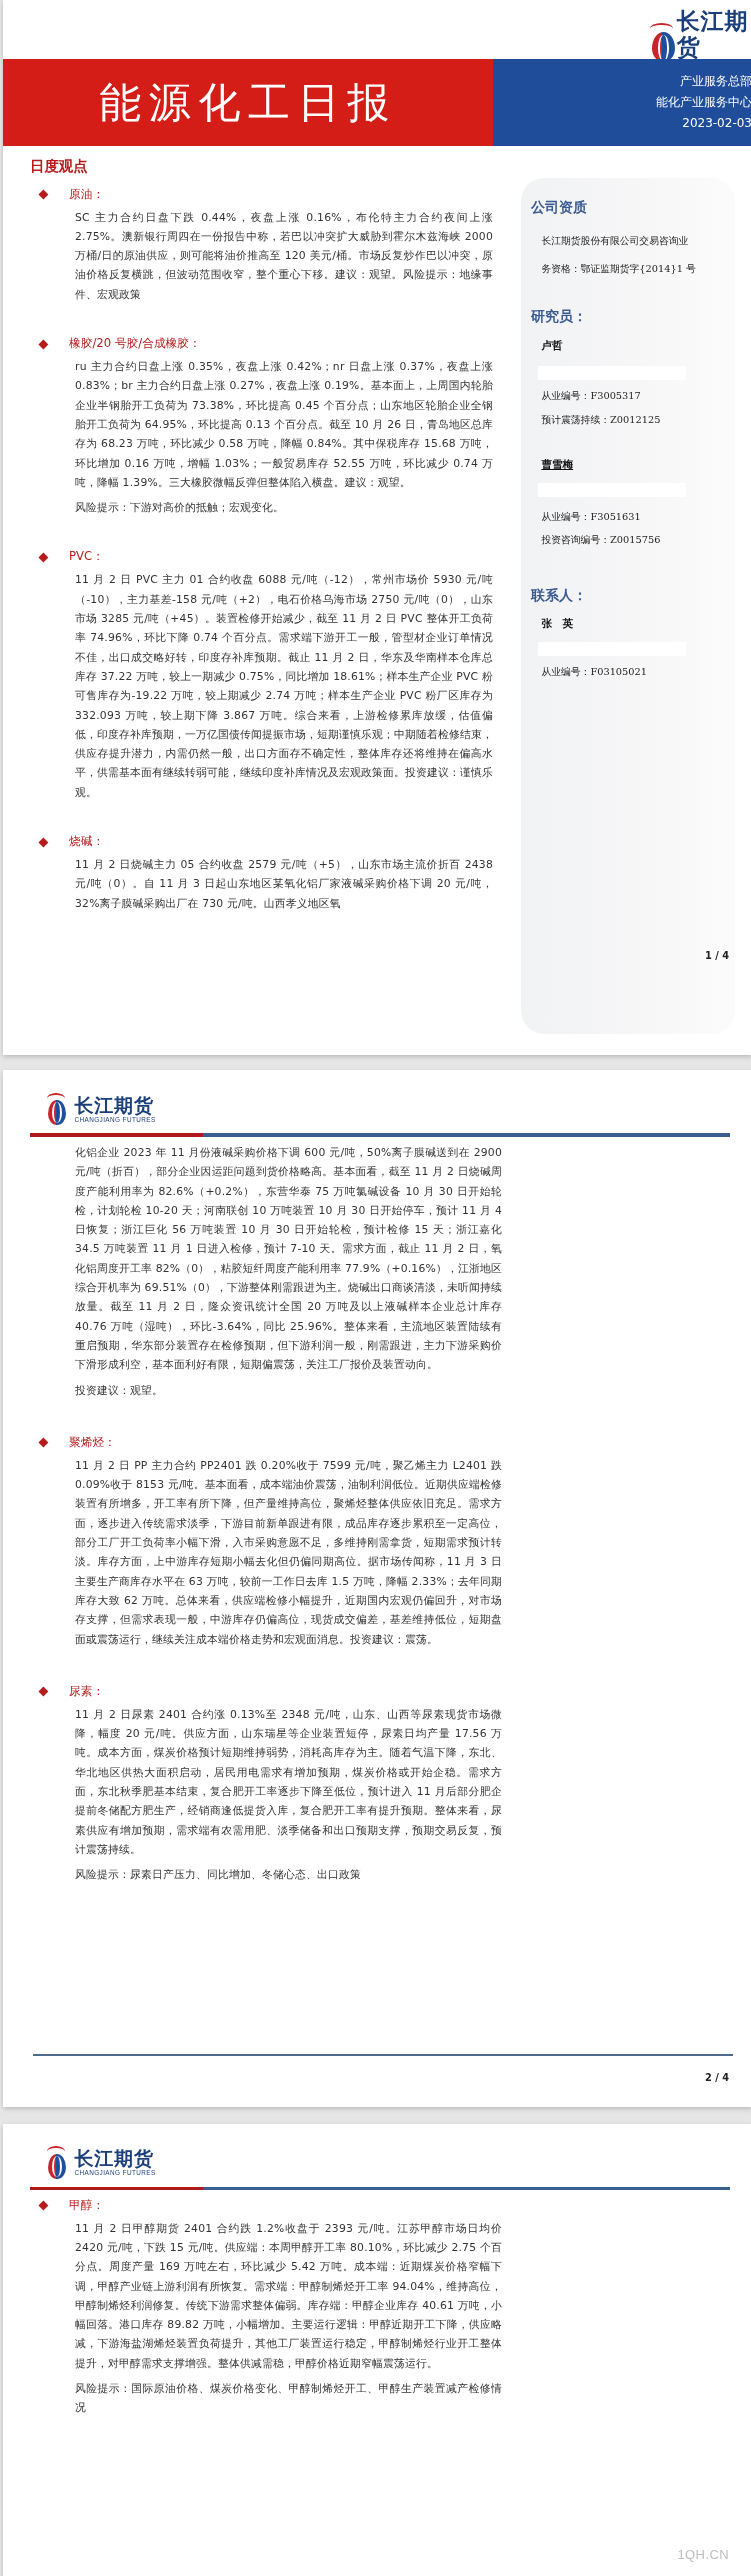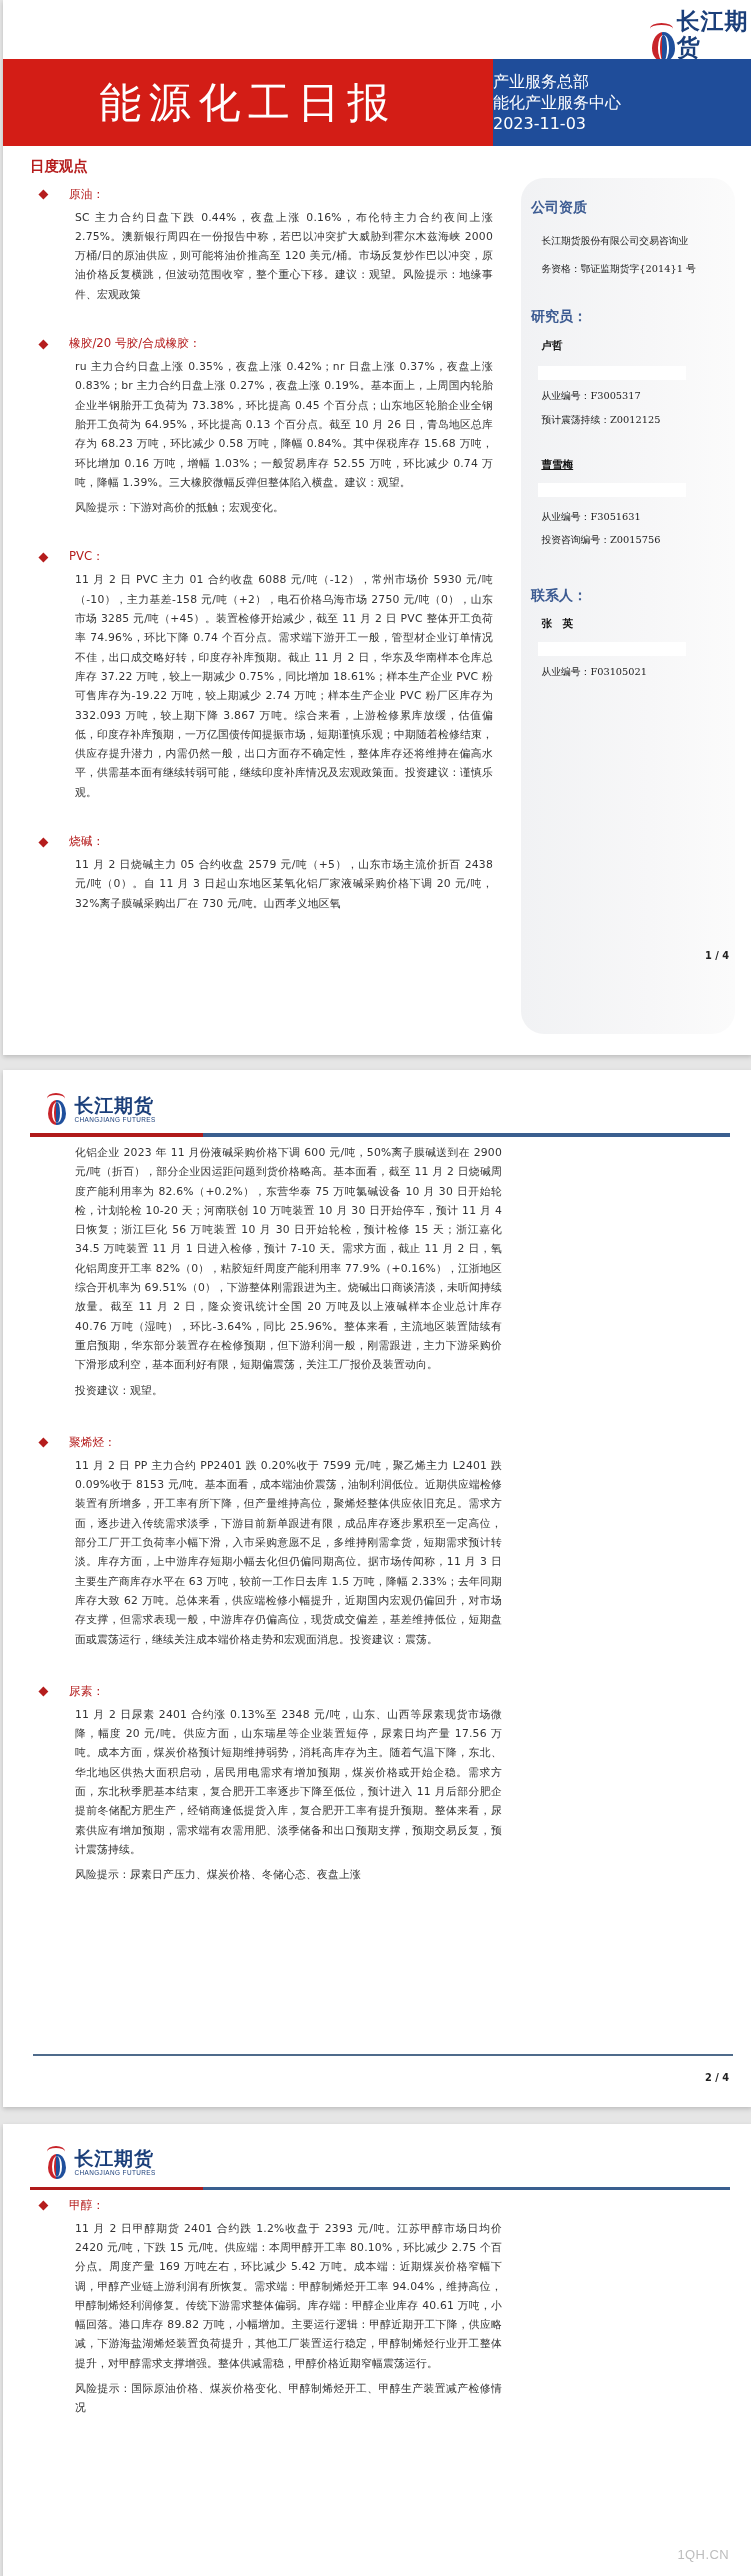--- a/index.html
+++ b/index.html
@@ -53,21 +53,21 @@
 
   
   .banner { position: absolute; top: 59px; left: 0; width: 749px; height: 87px; display: flex; }
   .banner .red {
     width: 490px; background: #d31d16; color: #fff;
     display: flex; align-items: center; justify-content: center;
     font-size: 42px; letter-spacing: 7.6px; font-weight: normal;
   }
   .banner .blue {
     flex: 1; background: #1f4d9a; color: #fff; display: flex; flex-direction: column;
-    align-items: flex-start; justify-content: center; font-size: 16px; line-height: 21px;
+    align-items: flex-end; justify-content: center; font-size: 12px; line-height: 21px;
   }
 
   
   .main-col { position: absolute; left: 27px; width: 463px; }
   .section-title { color: #b51d1d; font-weight: bold; font-size: 14.4px; margin: 0; }
   .item { position: relative; }
   .item .bullet {
     position: absolute; left: 9.8px; width: 6.8px; height: 6.8px; background: #b51d1d;
     transform: rotate(45deg);
   }
@@ -120,21 +120,21 @@
       <div class="cn">长江期货</div>
       <div class="en">CHANGJIANG FUTURES</div>
     </div>
   </div>
 
   <div class="banner">
     <div class="red">能源化工日报</div>
     <div class="blue">
       <div>产业服务总部</div>
       <div>能化产业服务中心</div>
-      <div>2023-11-03</div>
+      <div>2023-02-03</div>
     </div>
   </div>
 
   <div class="main-col" style="top:157px;">
     <h2 class="section-title">日度观点</h2>
 
     <div class="item" style="margin-top:10.6px;">
       <span class="bullet" style="top:4.5px;"></span>
       <div class="heading">原油：</div>
       <p class="gap">SC 主力合约日盘下跌 0.44%，夜盘上涨 0.16%，布伦特主力合约夜间上涨 2.75%。澳新银行周四在一份报告中称，若巴以冲突扩大威胁到霍尔木兹海峡 2000 万桶/日的原油供应，则可能将油价推高至 120 美元/桶。市场反复炒作巴以冲突，原油价格反复横跳，但波动范围收窄，整个重心下移。建议：观望。风险提示：地缘事件、宏观政策</p>
@@ -211,21 +211,21 @@
     <div class="item" style="margin-top:35px;">
       <span class="bullet" style="top:4.5px;"></span>
       <div class="heading">聚烯烃：</div>
       <p class="gap">11 月 2 日 PP 主力合约 PP2401 跌 0.20%收于 7599 元/吨，聚乙烯主力 L2401 跌 0.09%收于 8153 元/吨。基本面看，成本端油价震荡，油制利润低位。近期供应端检修装置有所增多，开工率有所下降，但产量维持高位，聚烯烃整体供应依旧充足。需求方面，逐步进入传统需求淡季，下游目前新单跟进有限，成品库存逐步累积至一定高位，部分工厂开工负荷率小幅下滑，入市采购意愿不足，多维持刚需拿货，短期需求预计转淡。库存方面，上中游库存短期小幅去化但仍偏同期高位。据市场传闻称，11 月 3 日主要生产商库存水平在 63 万吨，较前一工作日去库 1.5 万吨，降幅 2.33%；去年同期库存大致 62 万吨。总体来看，供应端检修小幅提升，近期国内宏观仍偏回升，对市场存支撑，但需求表现一般，中游库存仍偏高位，现货成交偏差，基差维持低位，短期盘面或震荡运行，继续关注成本端价格走势和宏观面消息。投资建议：震荡。</p>
     </div>
 
     <div class="item" style="margin-top:35px;">
       <span class="bullet" style="top:4.5px;"></span>
       <div class="heading">尿素：</div>
       <p class="gap">11 月 2 日尿素 2401 合约涨 0.13%至 2348 元/吨，山东、山西等尿素现货市场微降，幅度 20 元/吨。供应方面，山东瑞星等企业装置短停，尿素日均产量 17.56 万吨。成本方面，煤炭价格预计短期维持弱势，消耗高库存为主。随着气温下降，东北、华北地区供热大面积启动，居民用电需求有增加预期，煤炭价格或开始企稳。需求方面，东北秋季肥基本结束，复合肥开工率逐步下降至低位，预计进入 11 月后部分肥企提前冬储配方肥生产，经销商逢低提货入库，复合肥开工率有提升预期。整体来看，尿素供应有增加预期，需求端有农需用肥、淡季储备和出口预期支撑，预期交易反复，预计震荡持续。</p>
-      <p class="gap">风险提示：尿素日产压力、煤炭价格、冬储心态、夜盘上涨</p>
+      <p class="gap">风险提示：尿素日产压力、同比增加、冬储心态、出口政策</p>
     </div>
   </div>
 
   <div class="footer-line" style="top:984px;"></div>
   <div class="page-num" style="top:1002px;">2 / 4</div>
 </div>
 
 <div class="page" id="page3">
   <div class="logo small" style="left:41px; top:21px;">
     <div class="mark">

